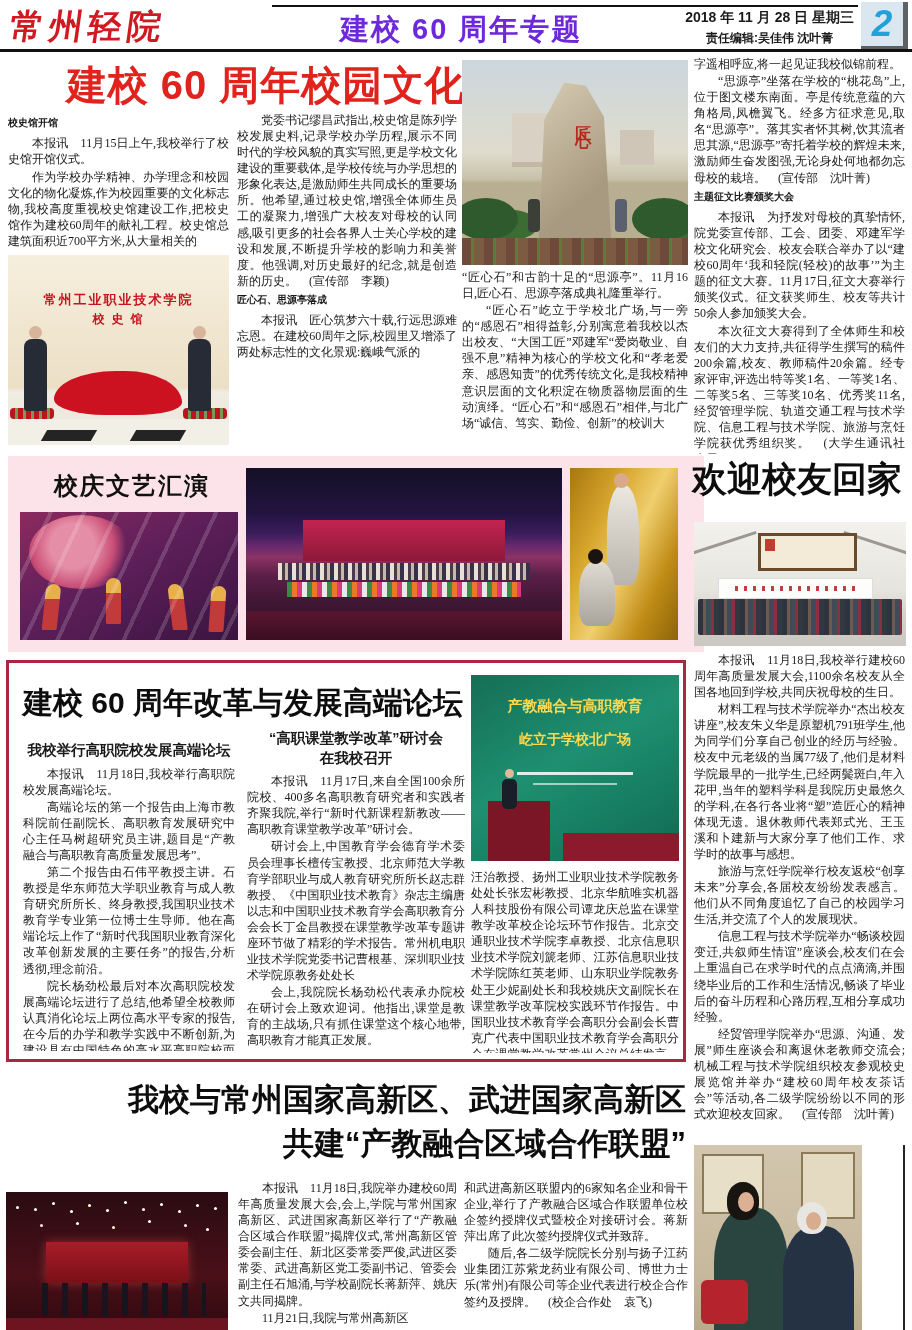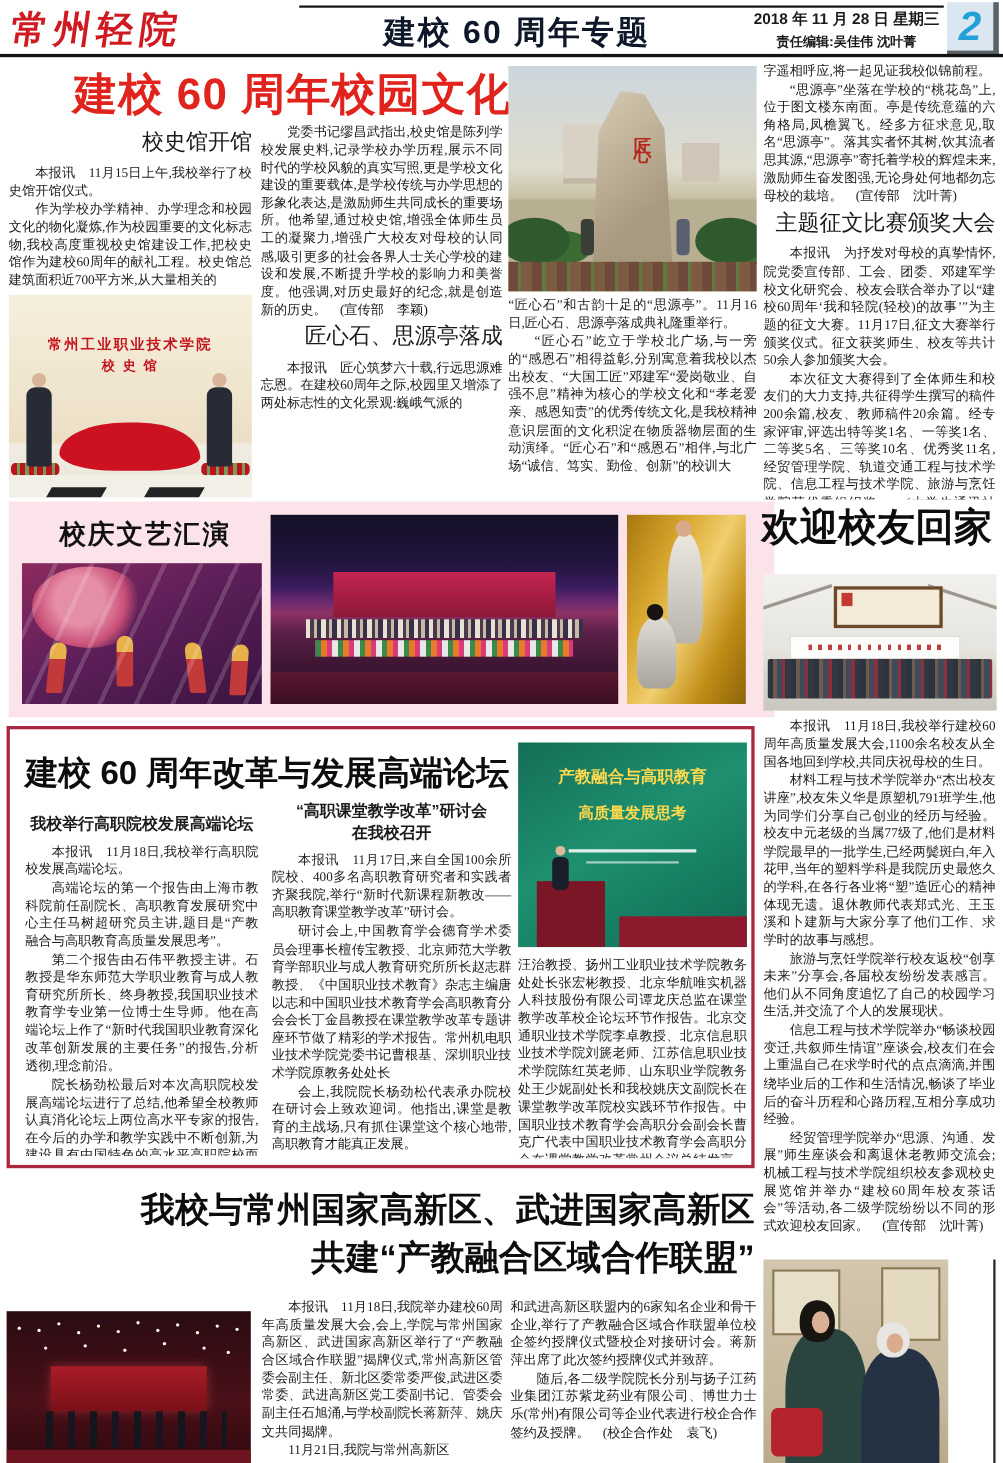--- a/index.html
+++ b/index.html
@@ -3,34 +3,34 @@
 <meta charset="utf-8">
 <style>
   html,body{margin:0;padding:0;background:#888;}
   .page{position:relative;width:912px;height:1330px;background:#ffffff;margin:0 auto;overflow:hidden;
         font-family:"Liberation Serif","DejaVu Serif",serif;color:#1a1a1a;}
   
   .hdr-rule-top{position:absolute;left:272px;top:5px;width:586px;height:2px;background:#111;}
   .hdr-rule-bottom{position:absolute;left:0;top:49px;width:912px;height:3px;background:#111;}
   .logo{position:absolute;left:10px;top:4px;font-size:34px;font-weight:bold;color:#cf1a22;
         transform:skewX(-8deg);letter-spacing:5px;font-family:"DejaVu Serif",serif;}
-  .edition{position:absolute;left:340px;top:10px;width:260px;text-align:center;font-size:29px;font-weight:900;
-        color:#0f172a;letter-spacing:2px;font-family:"Liberation Sans","DejaVu Sans",sans-serif;}
+  .edition{position:absolute;left:340px;top:10px;width:260px;text-align:left;font-size:29px;font-weight:900;
+        color:#6d28d9;letter-spacing:2px;font-family:"Liberation Sans","DejaVu Sans",sans-serif;}
   .dateline{position:absolute;right:58px;top:9px;text-align:center;font-family:"Liberation Sans",sans-serif;}
   .dateline .d1{font-size:14px;font-weight:bold;}
   .dateline .d2{font-size:12px;font-weight:bold;margin-top:3px;}
   .pagebox{position:absolute;right:4px;top:2px;width:42px;height:44px;background:#dbe7f0;
         border-right:5px solid #5c6166;border-bottom:5px solid #5c6166;text-align:center;}
   .pagebox span{font-size:37px;font-weight:bold;font-style:italic;color:#22a0d9;line-height:44px;
         font-family:"Liberation Sans",sans-serif;}
   
   .col{position:absolute;font-size:12px;line-height:1.34;text-align:justify;overflow:hidden;}
   .col p{margin:0 0 1px 0;text-indent:2em;}
   .col p.noindent{text-indent:0;}
-  .sh{text-align:right;font-weight:normal;font-size:20px;margin:4px 0 6px;
+  .sh{text-align:left;font-weight:bold;font-size:10px;margin:4px 0 6px;
       font-family:"Liberation Sans","DejaVu Sans",sans-serif;}
   .headline-red{position:absolute;left:8px;top:58px;width:680px;text-align:center;font-size:40px;font-weight:900;
       color:#e0231c;letter-spacing:1px;font-family:"Liberation Sans","DejaVu Sans",sans-serif;}
   .headline-black{font-weight:900;font-family:"Liberation Sans","DejaVu Sans",sans-serif;color:#0d0d0d;}
   
   .photo{position:relative;overflow:hidden;}
   
   .ph-unveil{height:190px;margin-top:6px;background:linear-gradient(180deg,#f6efdd 0%,#ecdfc6 70%,#f1ece1 72%,#eae5da 100%);}
   .wt{position:absolute;width:100%;text-align:center;color:#c41420;font-weight:bold;letter-spacing:2px;}
   .wt1{top:36px;font-size:13px;}  .wt2{top:56px;font-size:12px;}
@@ -275,21 +275,21 @@
       <div class="sh2">
         <div>“高职课堂教学改革”研讨会</div>
         <div>在我校召开</div>
       </div>
       <p>本报讯　11月17日,来自全国100余所院校、400多名高职教育研究者和实践者齐聚我院,举行“新时代新课程新教改——高职教育课堂教学改革”研讨会。</p>
       <p>研讨会上,中国教育学会德育学术委员会理事长檀传宝教授、北京师范大学教育学部职业与成人教育研究所所长赵志群教授、《中国职业技术教育》杂志主编唐以志和中国职业技术教育学会高职教育分会会长丁金昌教授在课堂教学改革专题讲座环节做了精彩的学术报告。常州机电职业技术学院党委书记曹根基、深圳职业技术学院原教务处处长</p>
       <p>会上,我院院长杨劲松代表承办院校在研讨会上致欢迎词。他指出,课堂是教育的主战场,只有抓住课堂这个核心地带,高职教育才能真正发展。</p>
     </div>
     <div class="photo ph-forum">
       <div class="fb1">产教融合与高职教育</div>
-      <div class="fb2">高质量发展思考</div>
+      <div class="fb2">屹立于学校北广场</div>
       <div class="fwline"></div>
       <div class="fwline2"></div>
       <div class="podium"></div>
       <div class="speaker"></div>
       <div class="ftable"></div>
     </div>
     <div class="col f3" style="position:absolute;">
       <p class="noindent">汪治教授、扬州工业职业技术学院教务处处长张宏彬教授、北京华航唯实机器人科技股份有限公司谭龙庆总监在课堂教学改革校企论坛环节作报告。北京交通职业技术学院李卓教授、北京信息职业技术学院刘篪老师、江苏信息职业技术学院陈红英老师、山东职业学院教务处王少妮副处长和我校姚庆文副院长在课堂教学改革院校实践环节作报告。中国职业技术教育学会高职分会副会长曹克广代表中国职业技术教育学会高职分会在课堂教学改革常州会议总结发言。　(高教所　檀祝平)</p>
     </div>
   </div>

